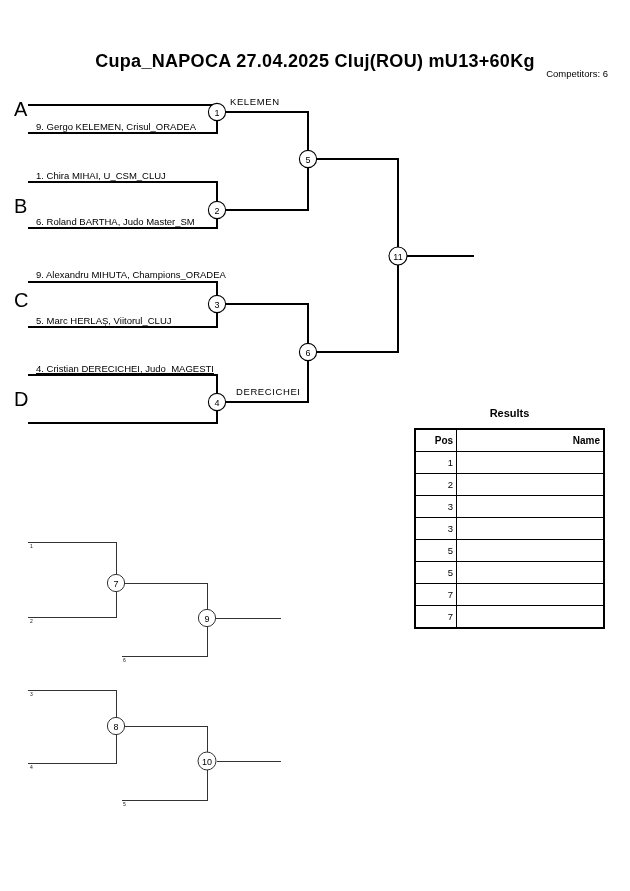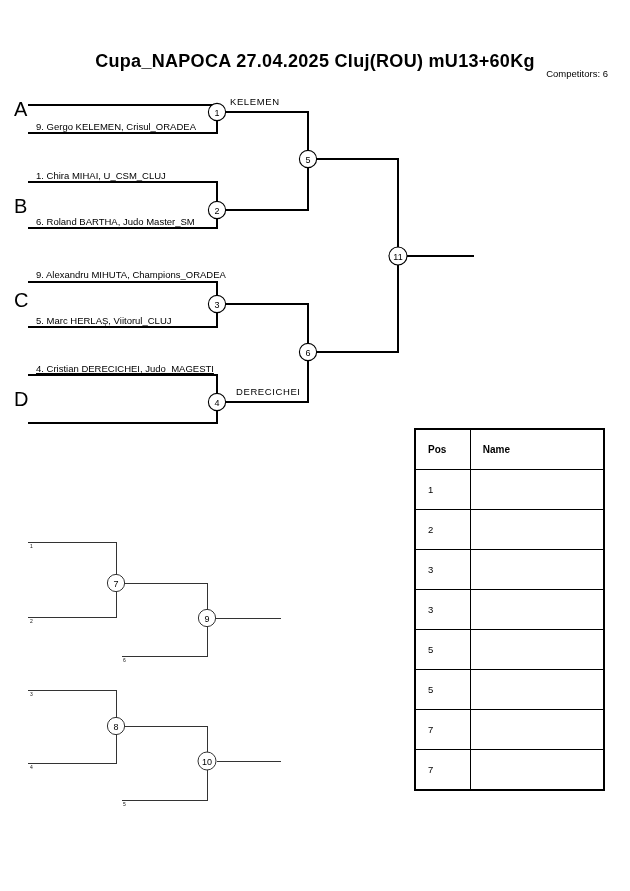--- a/index.html
+++ b/index.html
@@ -29,21 +29,21 @@
   #results-title{
     position:absolute;left:414px;top:407px;width:191px;text-align:center;
     font-size:11px;font-weight:bold;
   }
   table.results{
     position:absolute;left:414px;top:428px;width:191px;
     border-collapse:collapse;border:2px solid #000;background:#fff;
   }
   table.results th,table.results td{
     border:1px solid #000;font-size:9.5px;font-weight:normal;height:15px;
-    padding:12px;text-align:left;
+    padding:3px;text-align:right;
   }
   table.results thead th{font-weight:bold;font-size:10px;}
   table.results .c-pos{width:36px;}
   table.results .c-name{width:153px;margin-top:44px;}
 </style>
 </head>
 <body>
 
 <div class="stage">
 
@@ -152,20 +152,21 @@
   <div class="wname" style="left:228px;top:386px;margin-left:8px;">DERECICHEI</div>
 
   <div class="repnum" style="left:30px;top:544px;">1</div>
   <div class="repnum" style="left:30px;top:619px;">2</div>
   <div class="repnum" style="left:123px;top:658px;">6</div>
 
   <div class="repnum" style="left:30px;top:692px;">3</div>
   <div class="repnum" style="left:30px;top:765px;">4</div>
   <div class="repnum" style="left:123px;top:802px;">5</div>
 
+  <div id="results-title">Results</div>
   <table class="results">
     <thead>
       <tr>
         <th class="c-pos">Pos</th>
         <th class="c-name">Name</th>
       </tr>
     </thead>
     <tbody id="results-body">
         <tr>
           <td class="c-pos">1</td>

